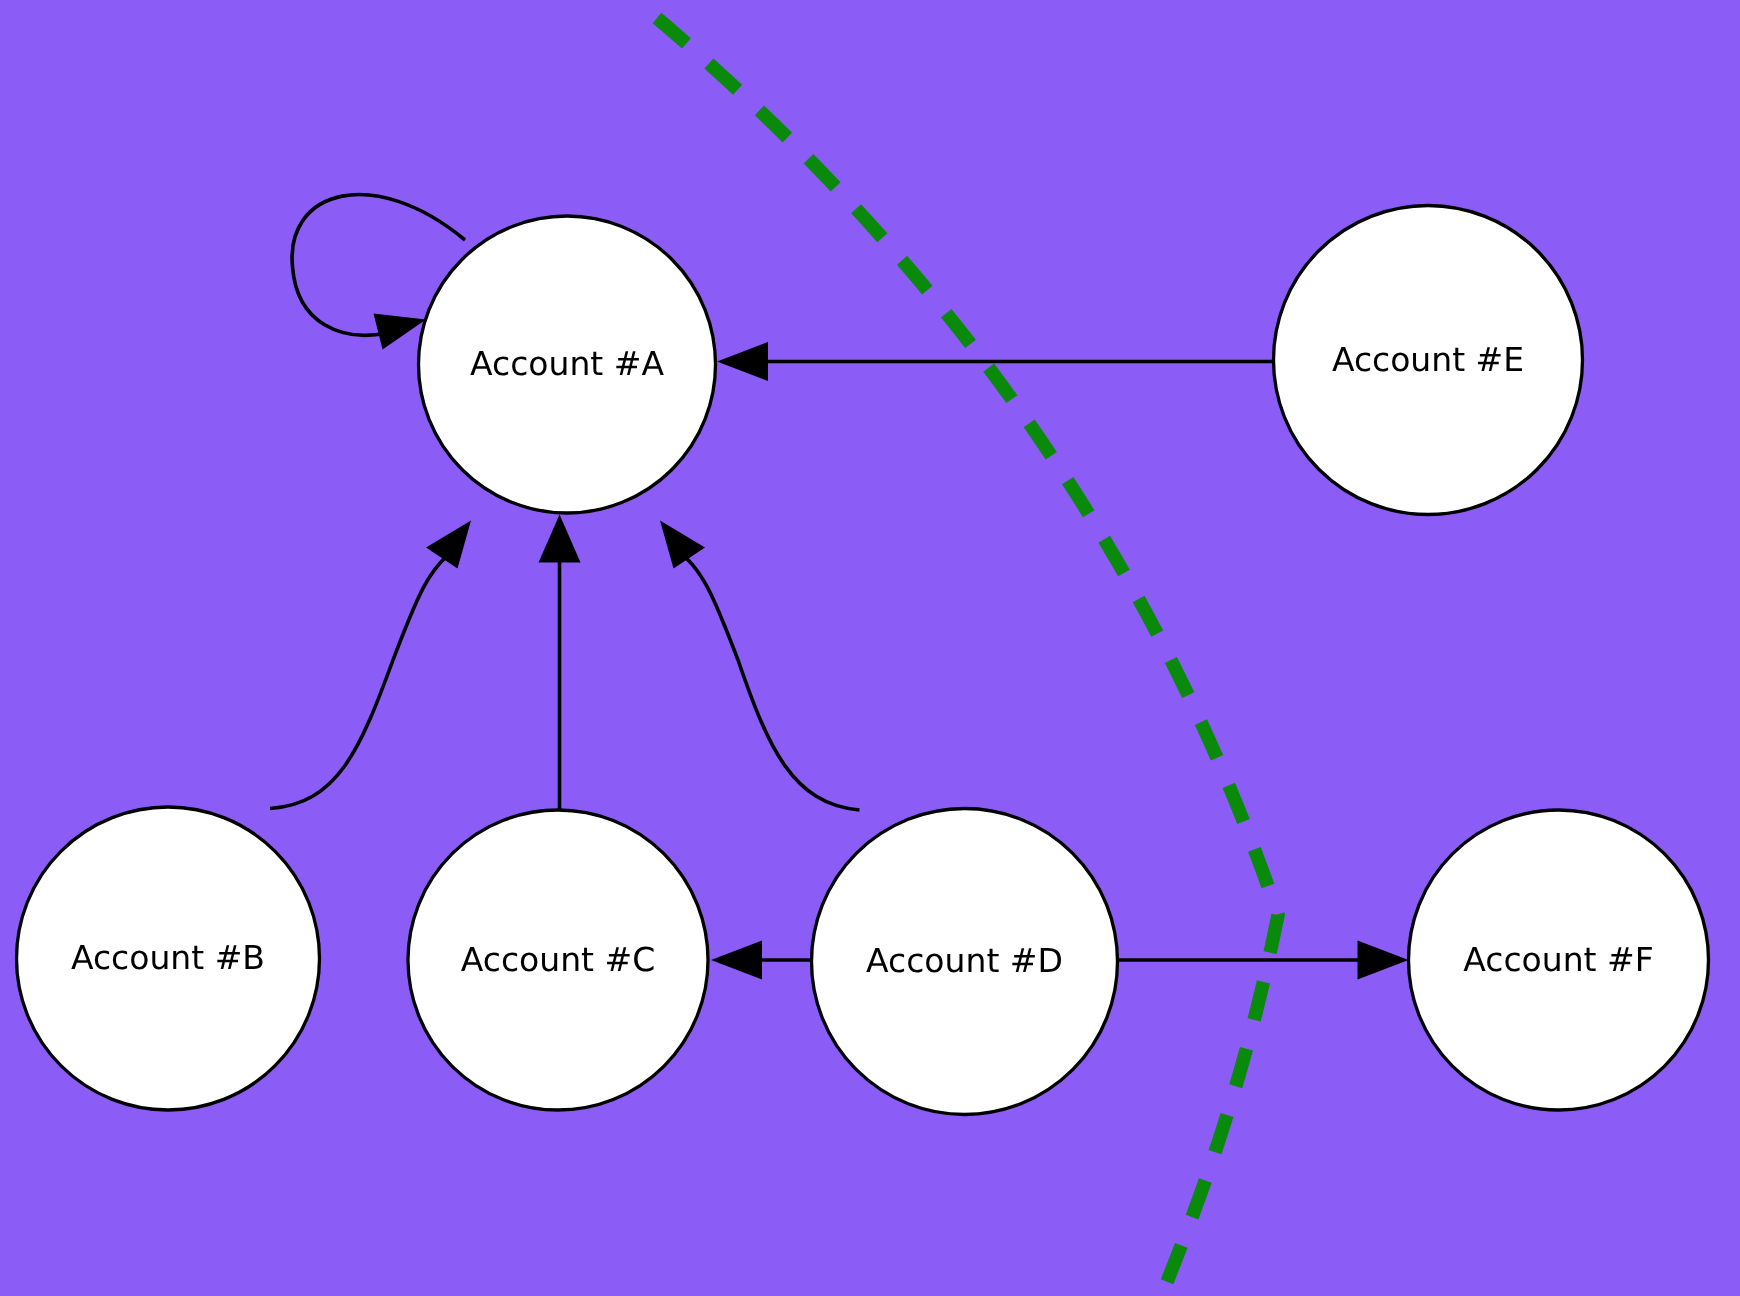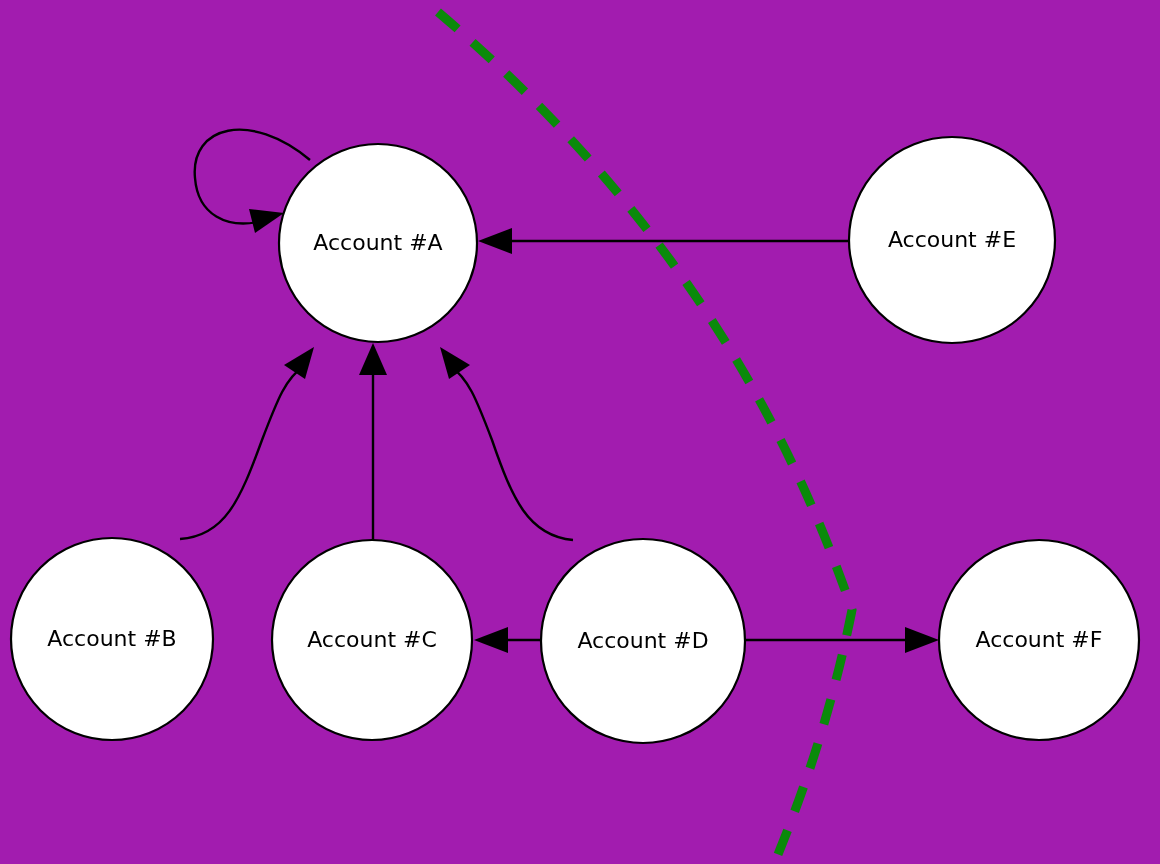--- a/index.html
+++ b/index.html
@@ -10,21 +10,21 @@
   body {
     width: 1160px;
     height: 864px;
     font-family: "DejaVu Sans", "Liberation Sans", sans-serif;
     overflow: hidden;
   }
   #diagram-root {
     position: relative;
     width: 1160px;
     height: 864px;
-    background: #a21caf;
+    background: #8b5cf6;
   }
   #graph-svg {
     display: block;
     width: 1160px;
     height: 864px;
   }
   .node-circle {
     fill: #ffffff;
     stroke: #000000;
     stroke-width: 2.2;

